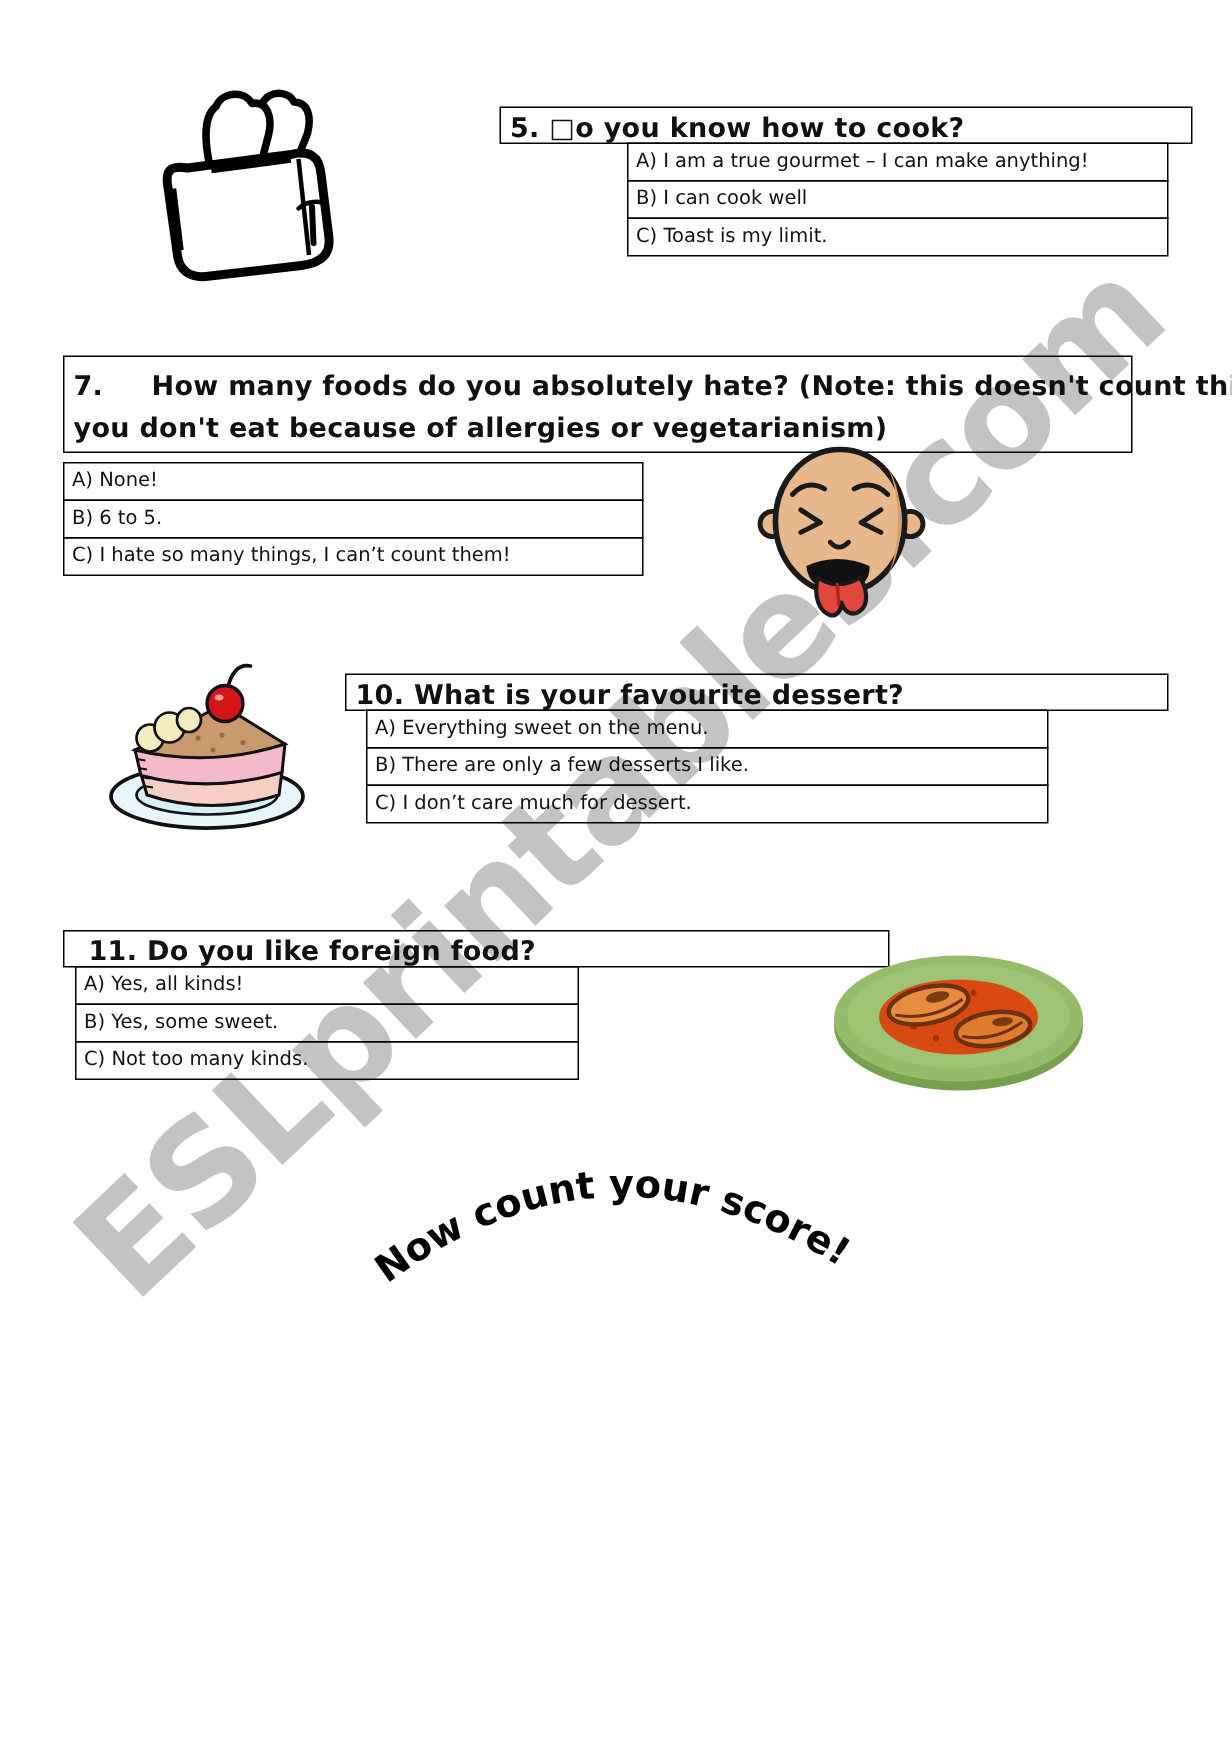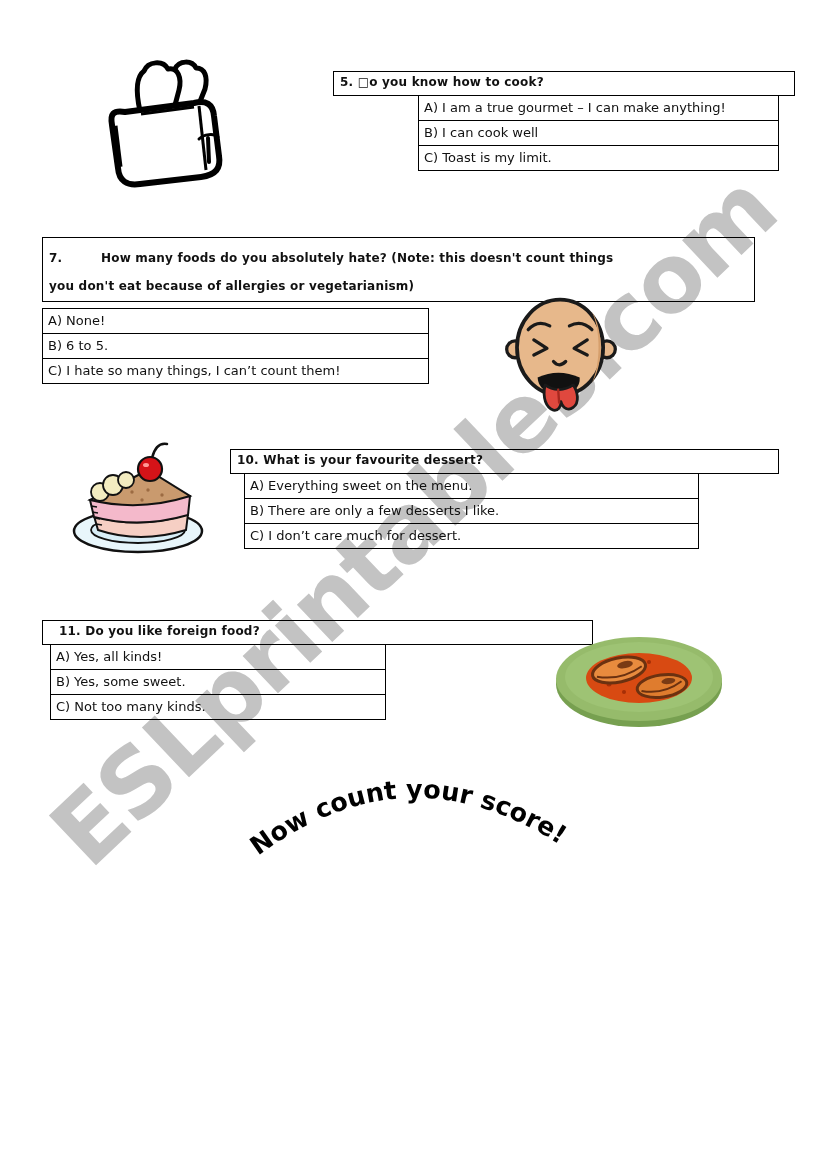--- a/index.html
+++ b/index.html
@@ -24,21 +24,21 @@
     transform-origin:0 0;
     z-index:0;
     font-family:"DejaVu Sans","Liberation Sans",sans-serif;
   }
   .layer{position:absolute;z-index:2;}
   
   .qheader{
     box-sizing:border-box;
     border:1px solid #000;
     font-weight:bold;
-    font-size:12px;
+    font-size:18px;
     padding:3px 4px 0 6px;
     background:transparent;
     letter-spacing:0.2px;
   }
   
   .opts{position:absolute;z-index:2;border-radius:31px;}
   .opt-row{
     box-sizing:border-box;
     border:1px solid #000;
     height:26px;

